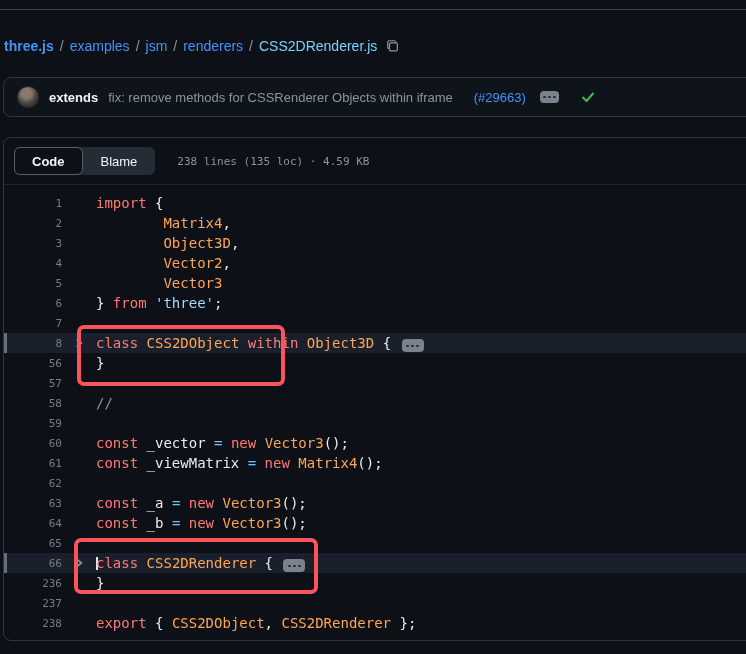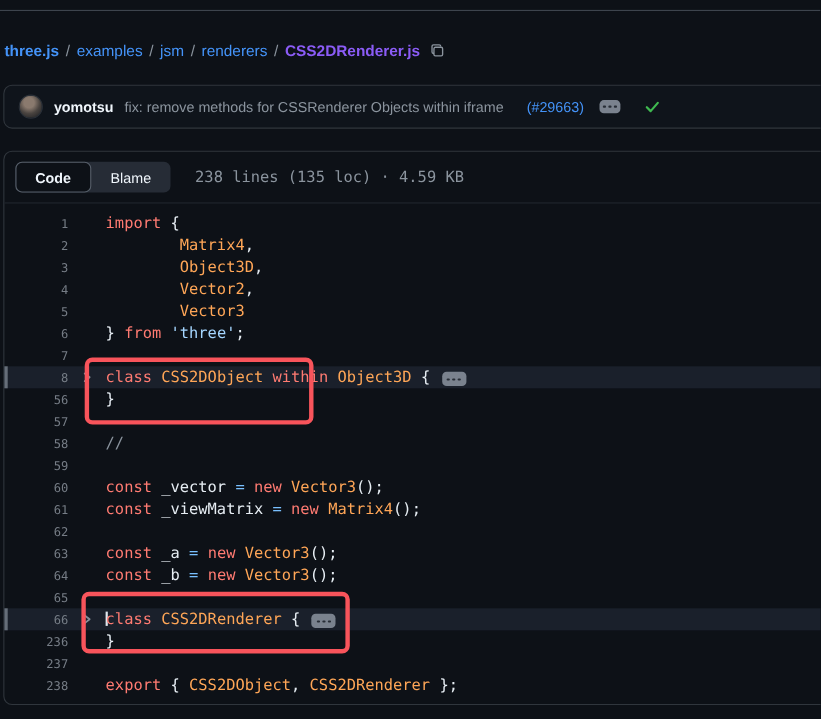--- a/index.html
+++ b/index.html
@@ -17,21 +17,21 @@
   #stage{position:relative;width:746px;height:520px;background:var(--bg)}
 
   
   #site-divider{left:0;top:9px;width:746px;height:1px;background:var(--topline)}
 
   
   #breadcrumb{left:4px;top:34px;height:24px;display:flex;align-items:center;font-size:14px}
   .crumb{color:var(--link);cursor:pointer}
   .crumb.repo{font-weight:700}
   .crumb-sep{color:var(--muted);margin:0 6px}
-  .crumb-current{color:#8b5cf6;font-weight:700}
+  .crumb-current{color:#7dd3fc;font-weight:400}
   #copy-path{margin-left:9px;display:inline-flex;align-items:center;cursor:pointer}
 
   
   #commit-bar{left:3px;top:77px;width:752px;height:40px;border:1px solid var(--border);
     border-radius:8px;background:var(--commit-bg);display:flex;align-items:center;font-size:13px}
   #avatar{width:22px;height:22px;border-radius:50%;margin-left:13px;flex:0 0 auto;
     background:radial-gradient(circle at 42% 32%,#8a7a6e 0 26%,#4a4440 55%,#15181d 100%);
     border:1px solid #2a3038;cursor:pointer}
   #commit-author{font-weight:700;margin-left:10px;color:#f0f6fc;cursor:pointer}
   #commit-message{margin-left:10px;color:var(--muted)}
@@ -43,21 +43,21 @@
   #commit-check{margin-left:22px;display:inline-flex;cursor:pointer}
 
   
   #file-box{left:3px;top:137px;width:752px;height:504px;border:1px solid var(--border);
     border-radius:8px;background:var(--bg)}
   #file-header{position:absolute;left:0;top:0;width:100%;height:46px;display:flex;align-items:center}
   #seg-control{margin-left:10px;display:flex;background:var(--seg-bg);border-radius:6px;padding:0}
   .seg{height:28px;display:flex;align-items:center;padding:0 17px;font-size:13px;
     color:#f0f6fc;border-radius:6px;border:1px solid transparent;cursor:pointer;background:transparent}
   .seg.active{background:var(--bg);border-color:var(--seg-border);font-weight:700}
-  #file-stats{margin-left:22px;font-family:"DejaVu Sans Mono",monospace;font-size:14px;color:var(--muted)}
+  #file-stats{margin-left:22px;font-family:"DejaVu Sans Mono",monospace;font-size:11px;color:var(--muted)}
   #header-divider{position:absolute;left:0;top:46px;width:100%;height:1px;background:#21262e}
 
   
   #code-lines{position:absolute;left:0;top:55px;width:100%}
   .code-row{position:relative;display:flex;align-items:center;height:20px}
   .code-row.hl{background:var(--hlrow)}
   .code-row.hl::before{content:"";position:absolute;left:0;top:0;width:3px;height:100%;background:var(--accent)}
   .gutter-num{flex:0 0 62px;text-align:right;padding-right:4px;
     font-family:"DejaVu Sans Mono",monospace;font-size:11px;color:var(--faint);cursor:pointer}
   .fold-col{flex:0 0 30px;display:flex;align-items:center;padding-left:8px}
@@ -98,21 +98,21 @@
       <span class="crumb-current">CSS2DRenderer.js</span>
       <span id="copy-path">
         <svg width="14" height="14" viewBox="0 0 16 16">
           <path fill="none" stroke="#8b949e" stroke-width="1.4" d="M5.5 4.5 h6 a1.5 1.5 0 0 1 1.5 1.5 v6 a1.5 1.5 0 0 1 -1.5 1.5 h-6 a1.5 1.5 0 0 1 -1.5 -1.5 v-6 a1.5 1.5 0 0 1 1.5 -1.5 Z M3.5 11 a1.5 1.5 0 0 1 -1.5 -1.5 v-6 A1.5 1.5 0 0 1 3.5 2 h6 a1.5 1.5 0 0 1 1.5 1.5"></path>
         </svg>
       </span>
     </nav>
 
   <div id="commit-bar" class="abs">
     <span id="avatar"></span>
-    <span id="commit-author">yomotsu</span>
+    <span id="commit-author">extends</span>
     <span id="commit-message">fix: remove methods for CSSRenderer Objects within iframe</span>
     <span id="commit-pr">(#29663)</span>
     <button id="commit-ellipsis" class="kebab-badge">
       <i class="dot"></i>
         <i class="dot"></i>
         <i class="dot"></i>
     </button>
     <span id="commit-check">
       <svg width="14" height="12" viewBox="0 0 14 12">
           <path d="M2 6.5 L5.5 10 L12 2.5" stroke="#3fb950" stroke-width="2" fill="none" stroke-linecap="round" stroke-linejoin="round"></path>

